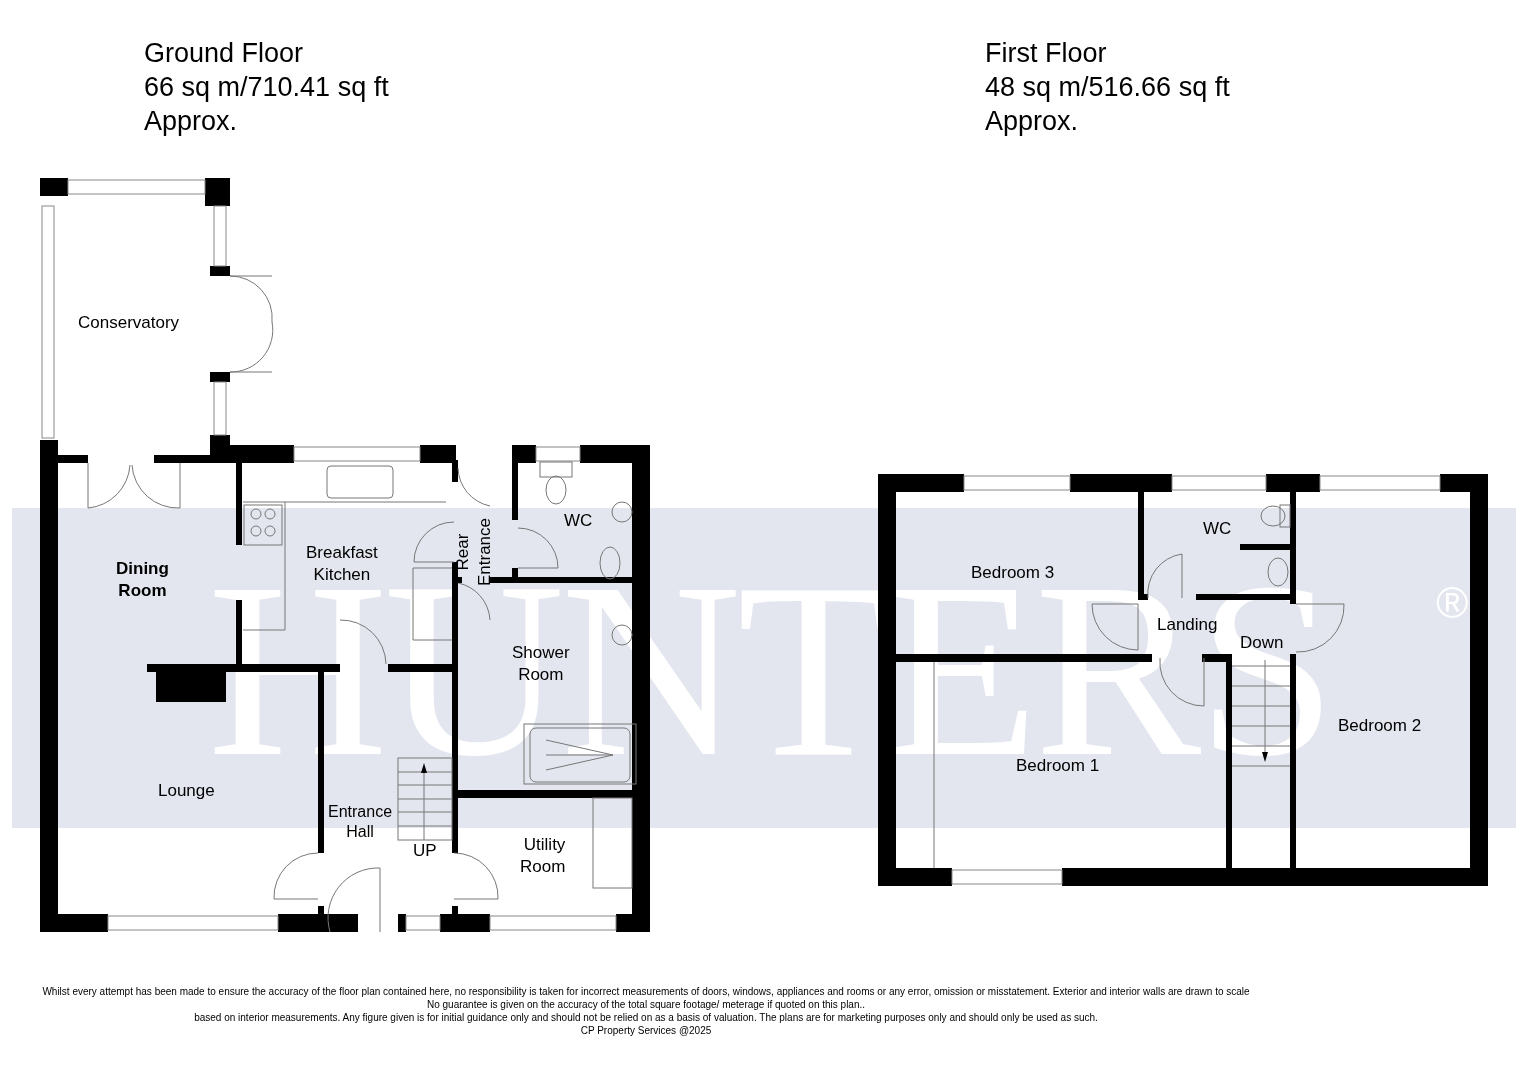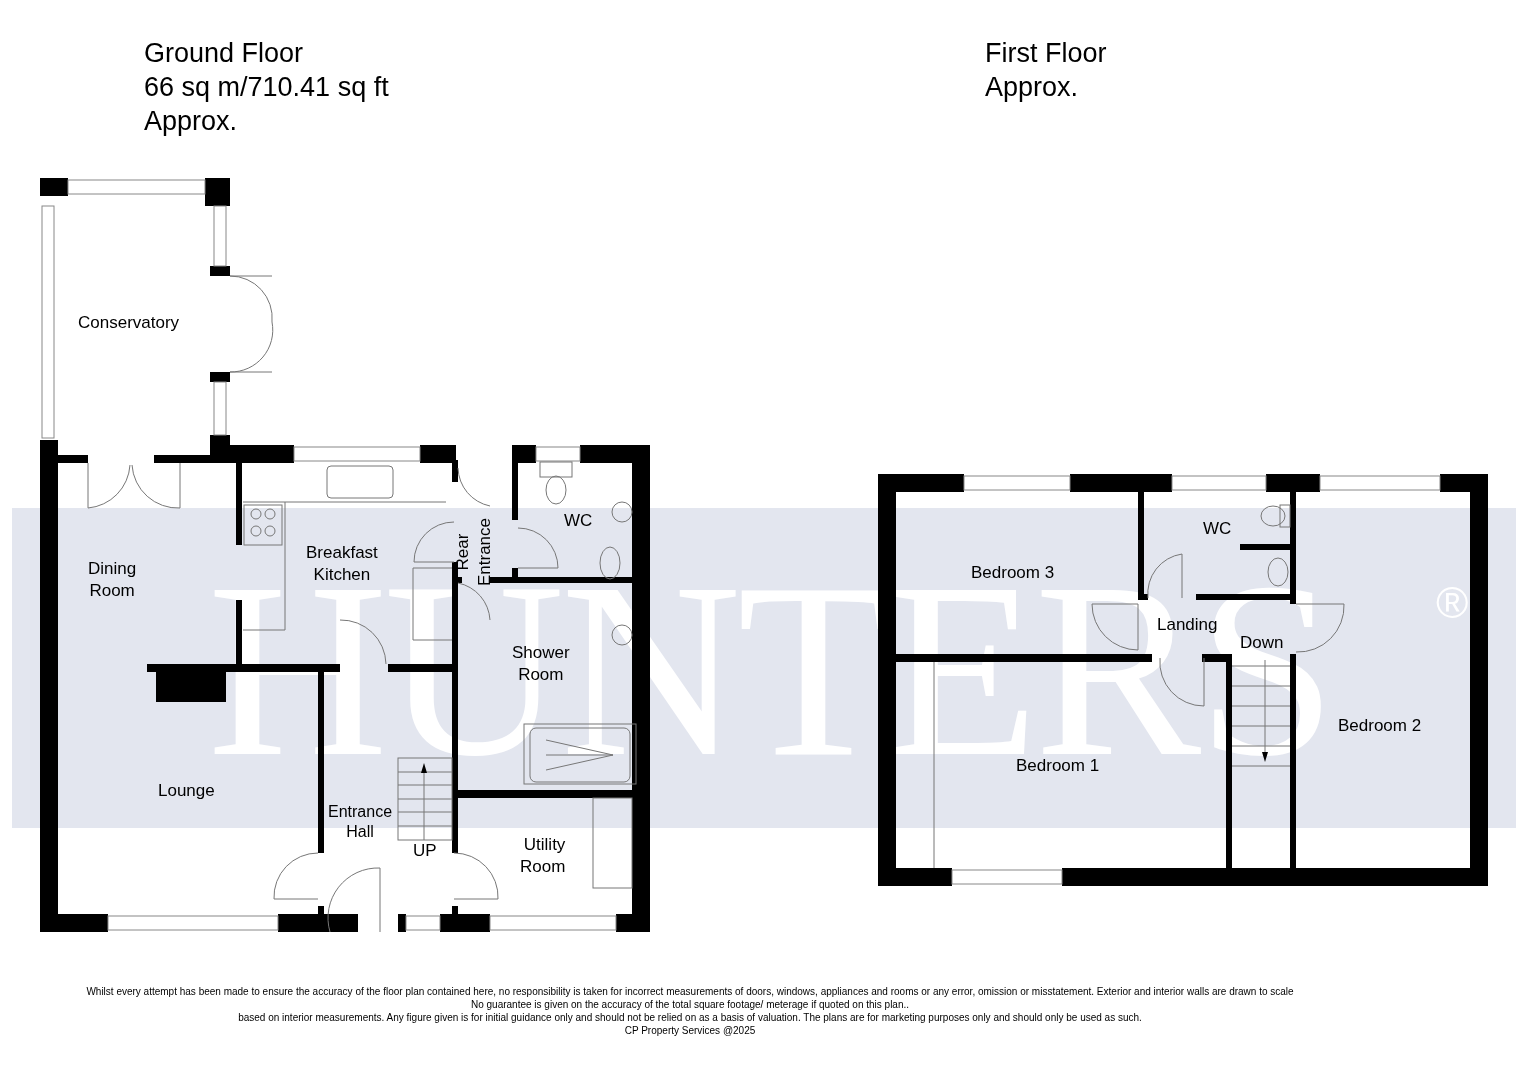--- a/index.html
+++ b/index.html
@@ -3,36 +3,37 @@
 <meta charset="utf-8">
 <style>
   html,body{margin:0;padding:0;background:#fff;}
   body{width:1528px;height:1080px;position:relative;overflow:hidden;font-family:"Liberation Sans",sans-serif;color:#000;}
   .band{position:absolute;left:12px;top:508px;width:1504px;height:320px;background:#e3e6ef;}
   .wm{position:absolute;left:40px;top:540px;width:1460px;height:260px;font-family:"Liberation Serif",serif;font-size:250px;line-height:260px;color:#fff;letter-spacing:-4px;text-align:center;white-space:nowrap;}
   .reg{position:absolute;left:1436px;top:578px;font-size:44px;color:#fff;font-family:"Liberation Sans",sans-serif;}
   .title{position:absolute;width:400px;text-align:left;font-size:27px;line-height:34px;}
   svg.plan{position:absolute;left:0;top:0;}
   .lbl{position:absolute;font-size:17px;line-height:22px;text-align:center;white-space:nowrap;}
-  .disc{position:absolute;left:0;top:985px;width:1292px;text-align:center;font-size:10px;line-height:13px;margin-left:44px;}
+  .disc{position:absolute;left:0;top:985px;width:1292px;text-align:center;font-size:10px;line-height:13px;}
 </style>
 </head>
 <body>
 
 <div class="band"></div>
 <div class="wm">HUNTERS</div>
 <div class="reg">®</div>
 
 <div class="title" style="left:144px;top:36px;">
   <div>Ground Floor</div>
   <div>66 sq m/710.41 sq ft</div>
   <div>Approx.</div>
 </div>
 <div class="title" style="left:985px;top:36px;">
   <div>First Floor</div>
+  <div>48 sq m/516.66 sq ft</div>
   <div>Approx.</div>
 </div>
 
 <svg class="plan" width="1528" height="1080">
   <g fill="#000">
 
     <rect x="40" y="178" width="28" height="18"></rect>
     <rect x="205" y="178" width="25" height="28"></rect>
     <rect x="40" y="440" width="18" height="20"></rect>
     <rect x="210" y="266" width="20" height="10"></rect>
@@ -150,21 +151,21 @@
     <rect x="1280" y="505" width="10" height="22"></rect>
     <ellipse cx="1278" cy="572" rx="10" ry="14"></ellipse>
     <path d="M1232 666 L1290 666 M1232 686 L1290 686 M1232 706 L1290 706 M1232 726 L1290 726 M1232 746 L1290 746 M1232 766 L1290 766"></path>
     <path d="M1265 660 L1265 755"></path>
     <path d="M934 662 L934 868"></path>
   </g>
   <polygon points="1265,762 1262,752 1268,752" fill="#000"></polygon>
 </svg>
 
 <div class="lbl" style="left:78px;top:312px;">Conservatory</div>
-<div class="lbl" style="left:88px;top:558px;">
+<div class="lbl" style="left:116px;top:558px;font-weight:bold;">
   <div>Dining</div>
   <div>Room</div>
 </div>
 <div class="lbl" style="left:306px;top:542px;">
   <div>Breakfast</div>
   <div>Kitchen</div>
 </div>
 <div class="lbl" style="left:440px;top:530px;transform:rotate(-90deg);">
   <div>Rear</div>
   <div>Entrance</div>

